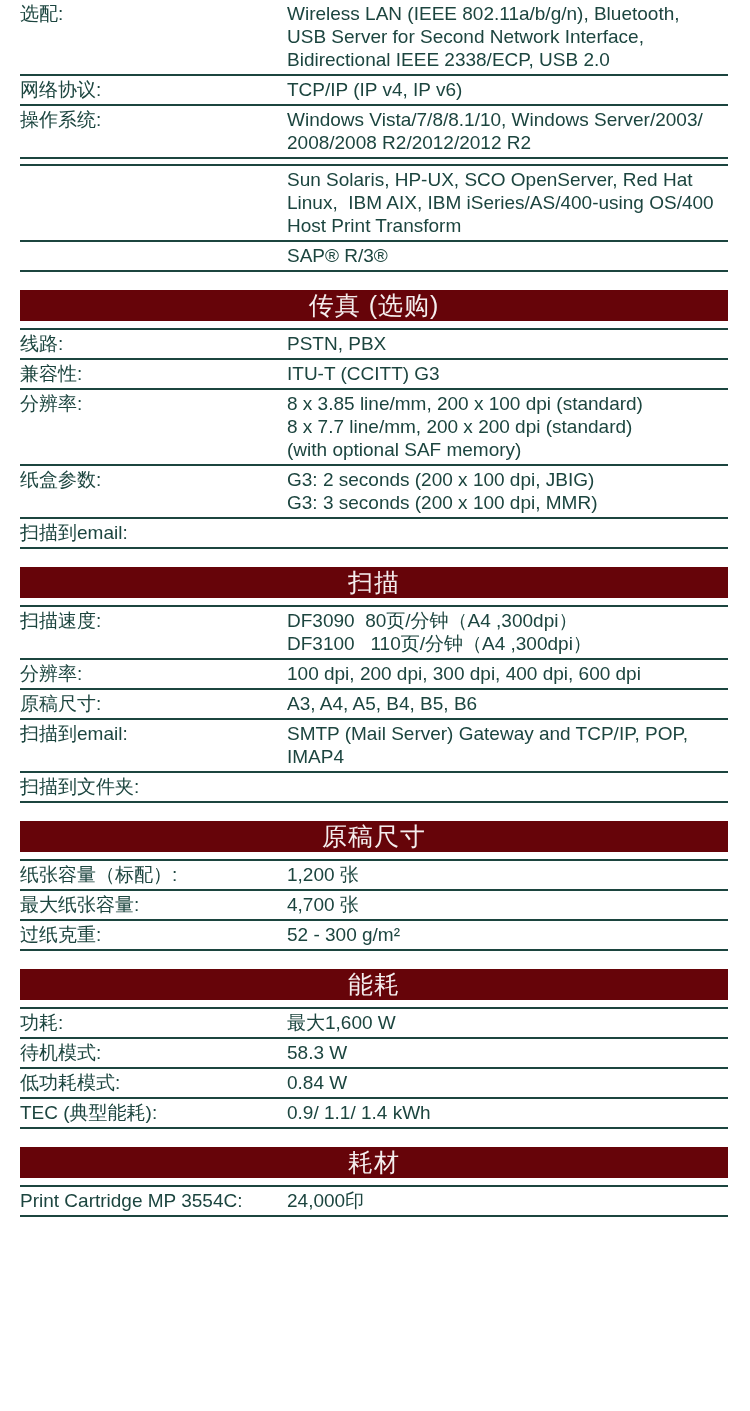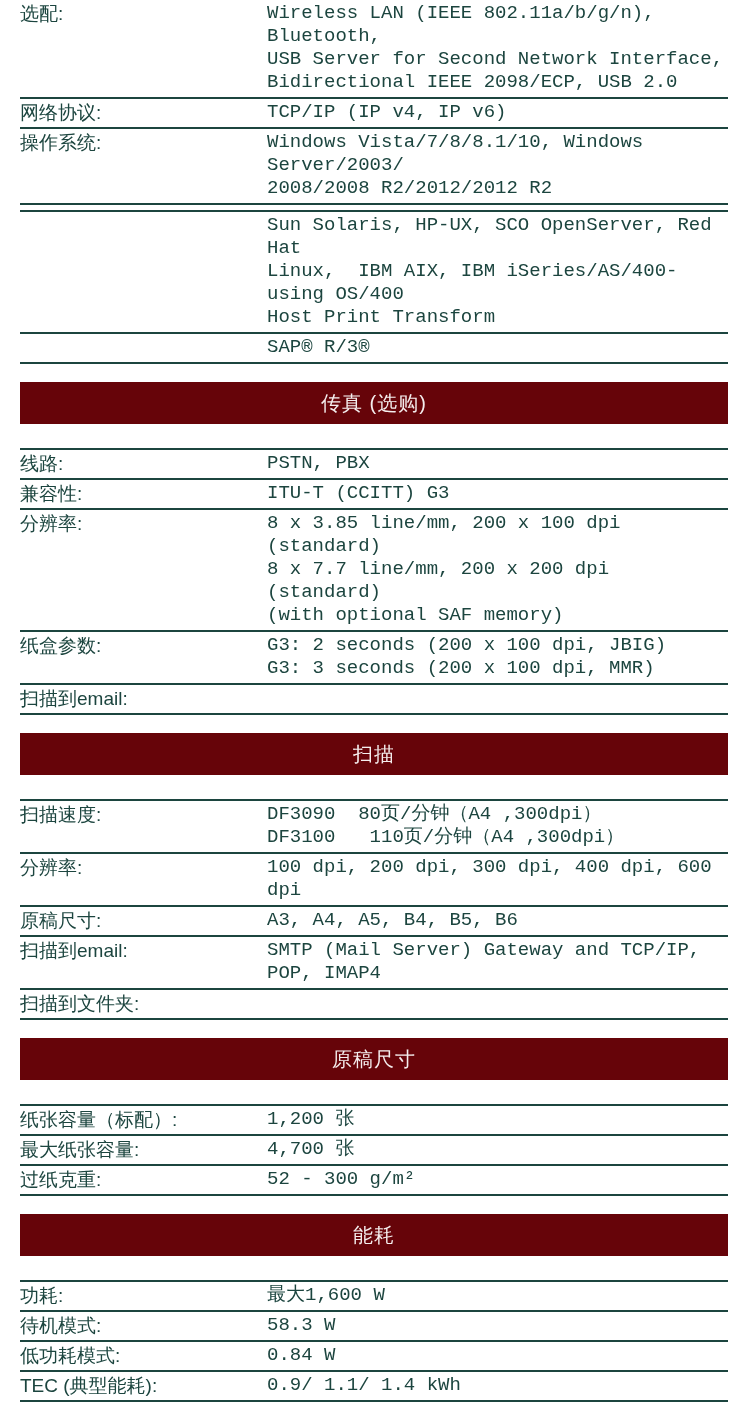--- a/index.html
+++ b/index.html
@@ -14,63 +14,63 @@
     width:750px;height:1411px;overflow:hidden;
     background:var(--bg);
     color:var(--text);
     font-family:"Liberation Sans","DejaVu Sans",sans-serif;
   }
   .page{
     width:750px;height:1411px;
     padding:0 22px 0 20px;
   }
   .section-bar{
-    height:42px;
-    margin:18px 0 24px 0;
+    height:31px;
+    margin:18px 0 7px 0;
     background:var(--accent);
     color:var(--header-text);
     display:flex;align-items:center;justify-content:center;
-    font-size:20px;
+    font-size:25px;
     letter-spacing:1px;
   }
   .spec-table{
     border-top:2px solid var(--text);
   }
   .spec-table.no-top{border-top:none;}
   .spec-row{
     display:flex;
     border-bottom:2px solid var(--text);
     padding:2px 0 3px 0;
+    gap:20px;
   }
   .spec-label{
     flex:0 0 247px;
     width:247px;
     font-size:19px;
     line-height:23px;
     white-space:pre-wrap;
   }
   .spec-value{flex:1;min-width:0;}
   .value-line{
     font-size:19px;
     line-height:23px;
     white-space:pre-wrap;
-    font-family:Liberation Mono, monospace;
   }
 </style>
 </head>
 <body>
 
 <div class="page" id="sections-root">
     <div class="spec-table no-top">
       <div class="spec-row">
         <div class="spec-label">选配:</div>
         <div class="spec-value">
           <div class="value-line">Wireless LAN (IEEE 802.11a/b/g/n), Bluetooth,</div>
           <div class="value-line">USB Server for Second Network Interface,</div>
-          <div class="value-line">Bidirectional IEEE 2098/ECP, USB 2.0</div>
+          <div class="value-line">Bidirectional IEEE 2338/ECP, USB 2.0</div>
         </div>
       </div>
       <div class="spec-row">
         <div class="spec-label">网络协议:</div>
         <div class="spec-value">
           <div class="value-line">TCP/IP (IP v4, IP v6)</div>
         </div>
       </div>
       <div class="spec-row">
         <div class="spec-label">操作系统:</div>

